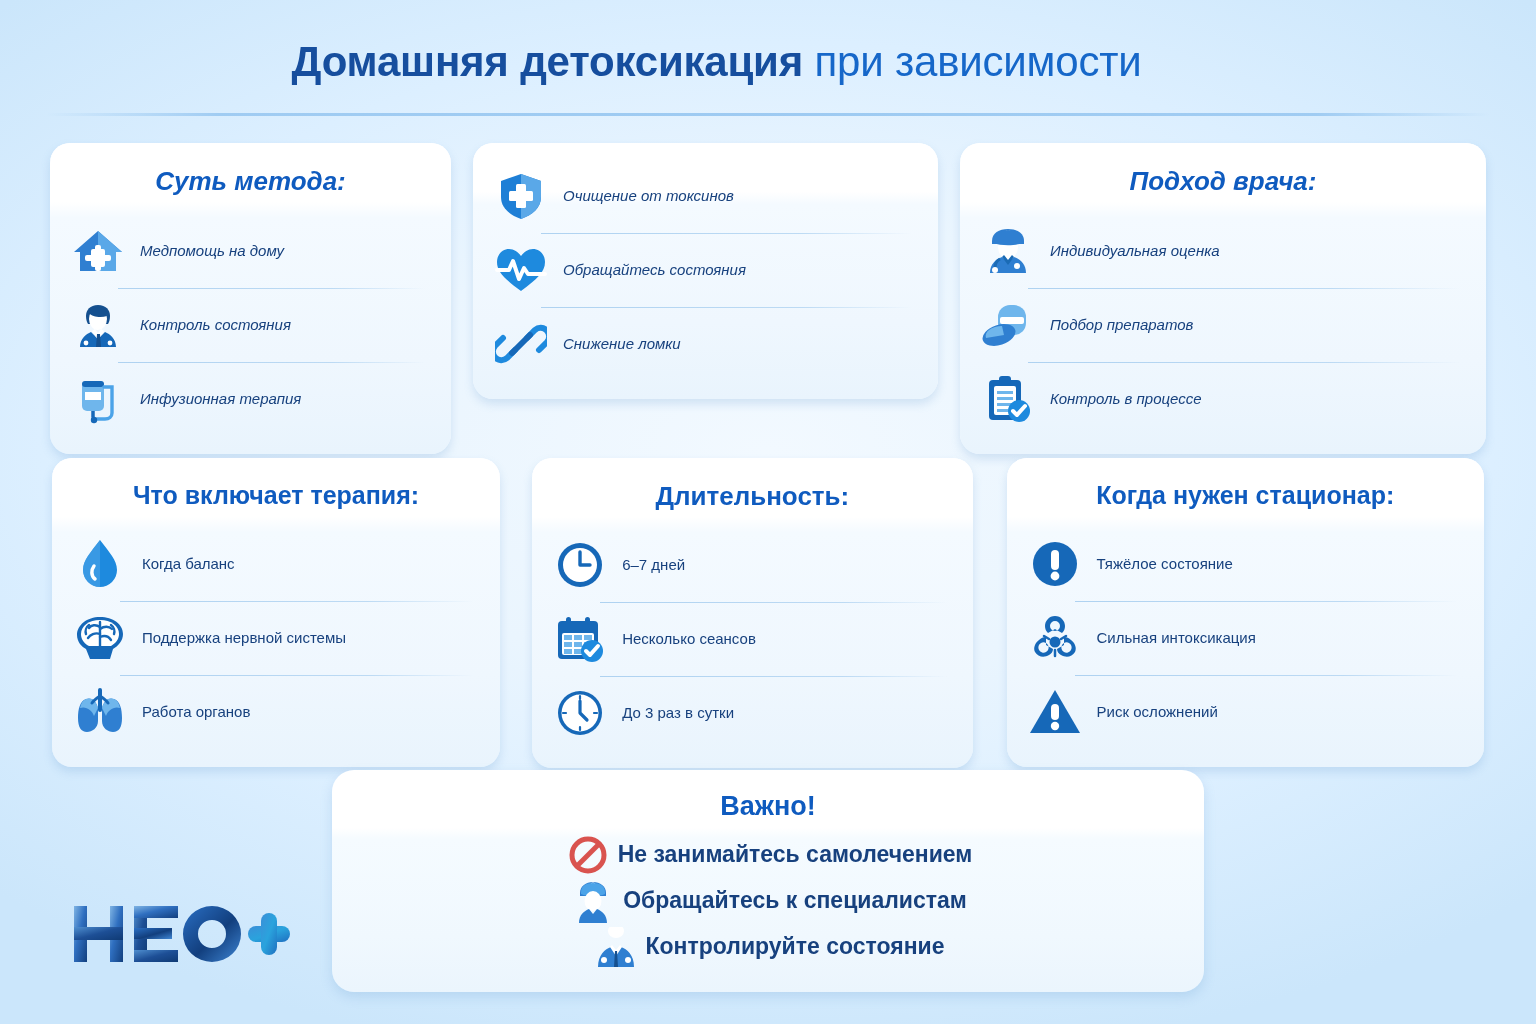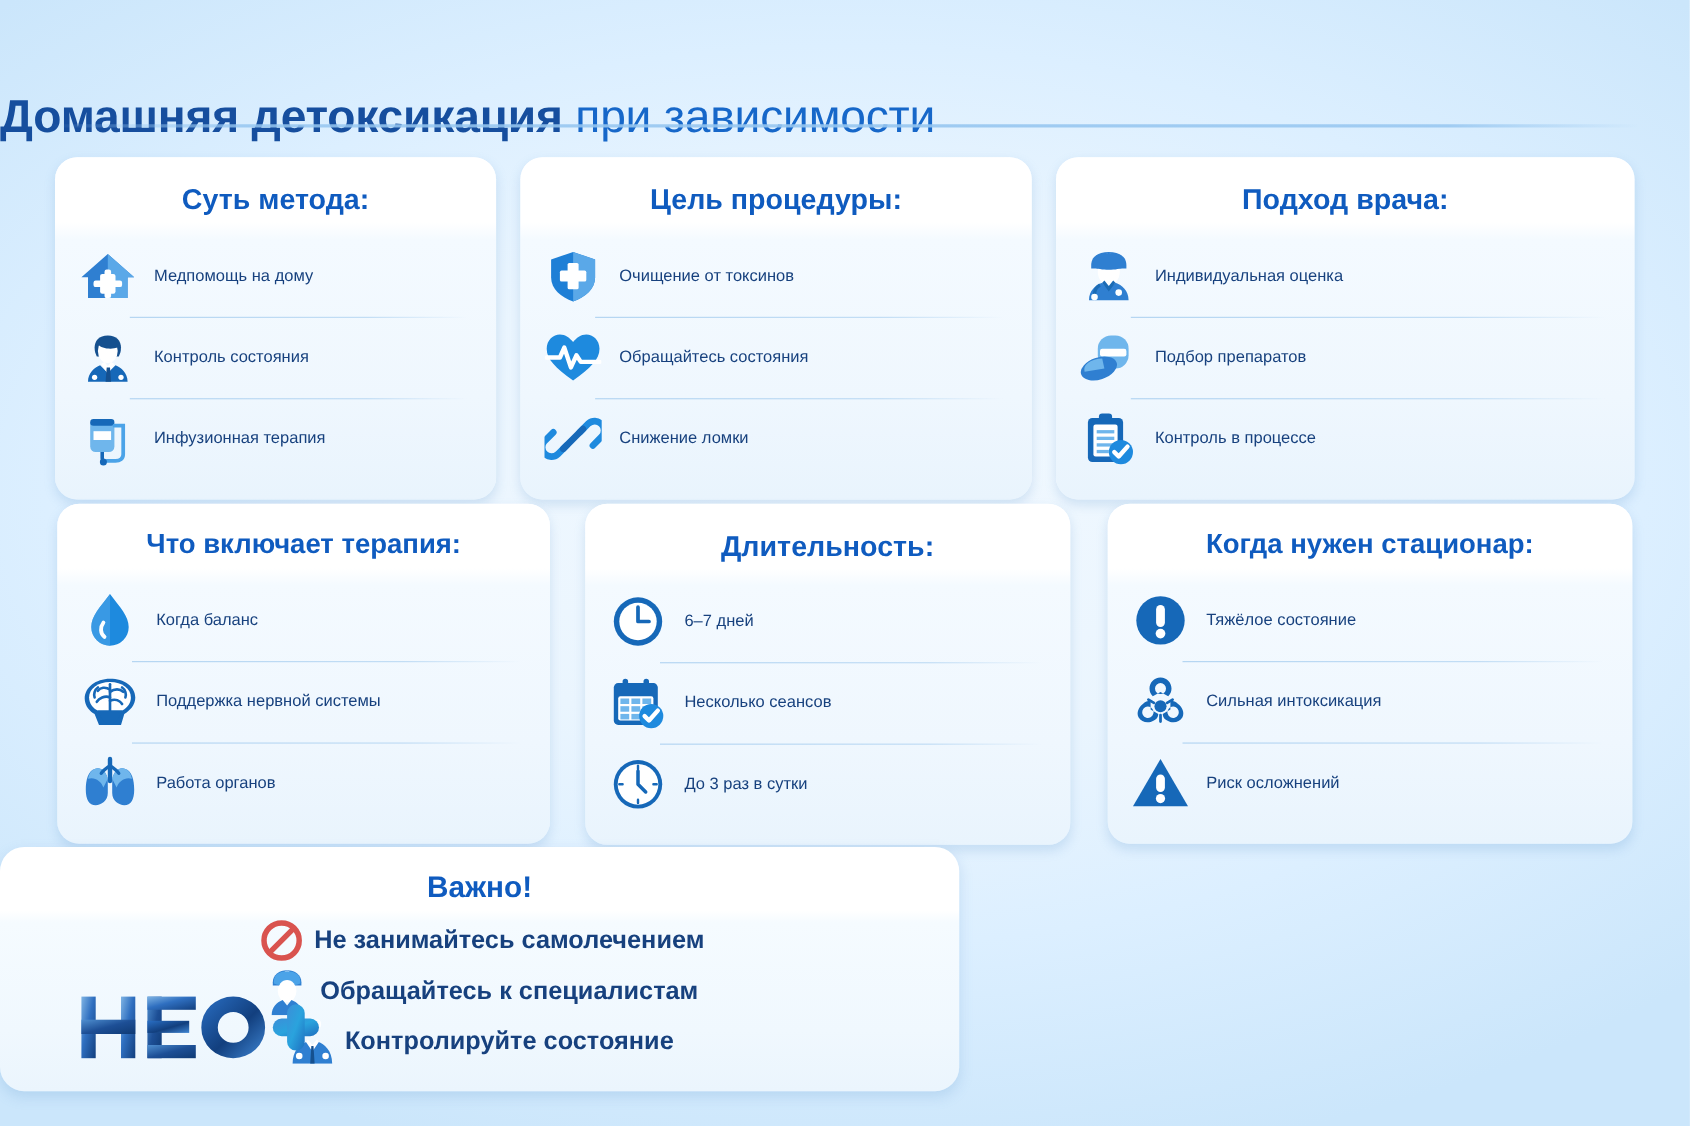--- a/index.html
+++ b/index.html
@@ -6,36 +6,36 @@
   html, body { width: 1536px; height: 1024px; overflow: hidden; }
   body {
     font-family: "Liberation Sans", "DejaVu Sans", sans-serif;
     background:
       radial-gradient(ellipse 1100px 620px at 50% 44%, #f2f9ff 0%, #eaf5fe 38%, #dcefff 66%, #cbe6fb 100%),
       linear-gradient(160deg, #c9e4fa 0%, #e8f4ff 45%, #c5e2fa 100%);
     position: relative;
   }
 
   
-  .title-wrap { width: 1433px; padding-top: 38px; text-align: left; margin-top: 44px; }
+  .title-wrap { width: 1433px; padding-top: 38px; text-align: center; }
   .title { font-size: 42px; font-weight: 700; letter-spacing: -0.2px; white-space: nowrap; }
   .title .t-main { color: #164e9e; }
   .title .t-sub  { color: #1667c9; font-weight: 400; }
   .title-rule {
     position: absolute; top: 113px; left: 46px; width: 1444px; height: 3px;
     background: linear-gradient(to right, rgba(150,198,240,0) 0%, rgba(150,198,240,.85) 12%, rgba(150,198,240,.9) 50%, rgba(150,198,240,.85) 88%, rgba(150,198,240,0) 100%);
     border-radius: 3px;
   }
 
   
   .grid {
     position: absolute; left: 0; top: 143px; width: 1536px;
   }
   .row { display: flex; width: 1536px; }
-  .row1 { padding: 0 50px; gap: 22px; align-items: flex-start; }
+  .row1 { padding: 0 50px; gap: 22px; align-items: flex-start; font-style: italic; }
   .row2 { padding: 0 52px; gap: 18px; align-items: flex-start; margin-top: 4px; }
 
   .card {
     background: linear-gradient(to bottom, #ffffff 0%, #ffffff 19%, #f4faff 24%, #eff7fe 70%, #e9f4fd 100%);
     border-radius: 20px;
     box-shadow: 0 5px 10px rgba(96,150,205,.22), 0 1px 0 rgba(255,255,255,.9) inset;
     padding: 16px 20px 18px 20px;
     position: relative;
   }
   .card-title {
@@ -68,21 +68,21 @@
   .c2 { width: 485px; }
   .c3 { width: 549px; }
   
   .c4 { width: 458px; }
   .c5 { width: 450px; margin-left: 14px; }
   .c6 { width: 488px; margin-left: 16px; }
 
   .c4 .card-title, .c6 .card-title { font-size: 25px; }
 
   
-  .important-wrap { position: absolute; left: 0; top: 770px; width: 1510px; display: flex; justify-content: flex-start; }
+  .important-wrap { position: absolute; left: 13px; top: 770px; width: 1510px; display: flex; justify-content: center; }
   .card-important {
     width: 872px;
     background: linear-gradient(to bottom, #ffffff 0%, #ffffff 26%, #f5fbff 31%, #f0f8fe 75%, #ebf5fd 100%);
     border-radius: 22px;
     box-shadow: 0 5px 12px rgba(96,150,205,.22);
     padding: 14px 24px 22px 24px;
   }
   .card-important .card-title { font-size: 27px; padding: 6px 0 8px 0; }
   .imp-items { display: flex; flex-direction: column; align-items: center; }
   .imp-item { display: flex; align-items: center; gap: 6px; height: 46px; }
@@ -147,21 +147,20 @@
               <path d="M32 14h8v26c0 4-3 6-7 6h-8" stroke="#4ba3e8" stroke-width="3.4" fill="none" stroke-linecap="round"></path>
               <circle cx="22" cy="47" r="3.2" fill="#1668b8"></circle>
             </svg>
           </span>
           <span class="item-label">Инфузионная терапия</span>
         </div>
       </div>
     </div>
 
     <div class="card c2">
-      <div class="card-title">Цель процедуры:</div>
       <div class="items">
         <div class="item">
           <span class="ico">
             <svg width="50" height="50" viewBox="0 0 50 50">
               <path d="M25 3 L45 10 v16c0 11-9 18-20 22C14 44 5 37 5 26V10z" fill="#1e7fd6"></path>
               <path d="M25 3 L45 10 v16c0 11-9 18-20 22z" fill="#5aa8e8"></path>
               <rect x="20" y="13" width="10" height="24" rx="1.5" fill="#fff"></rect>
               <rect x="13" y="20" width="24" height="10" rx="1.5" fill="#fff"></rect>
             </svg>
           </span>

